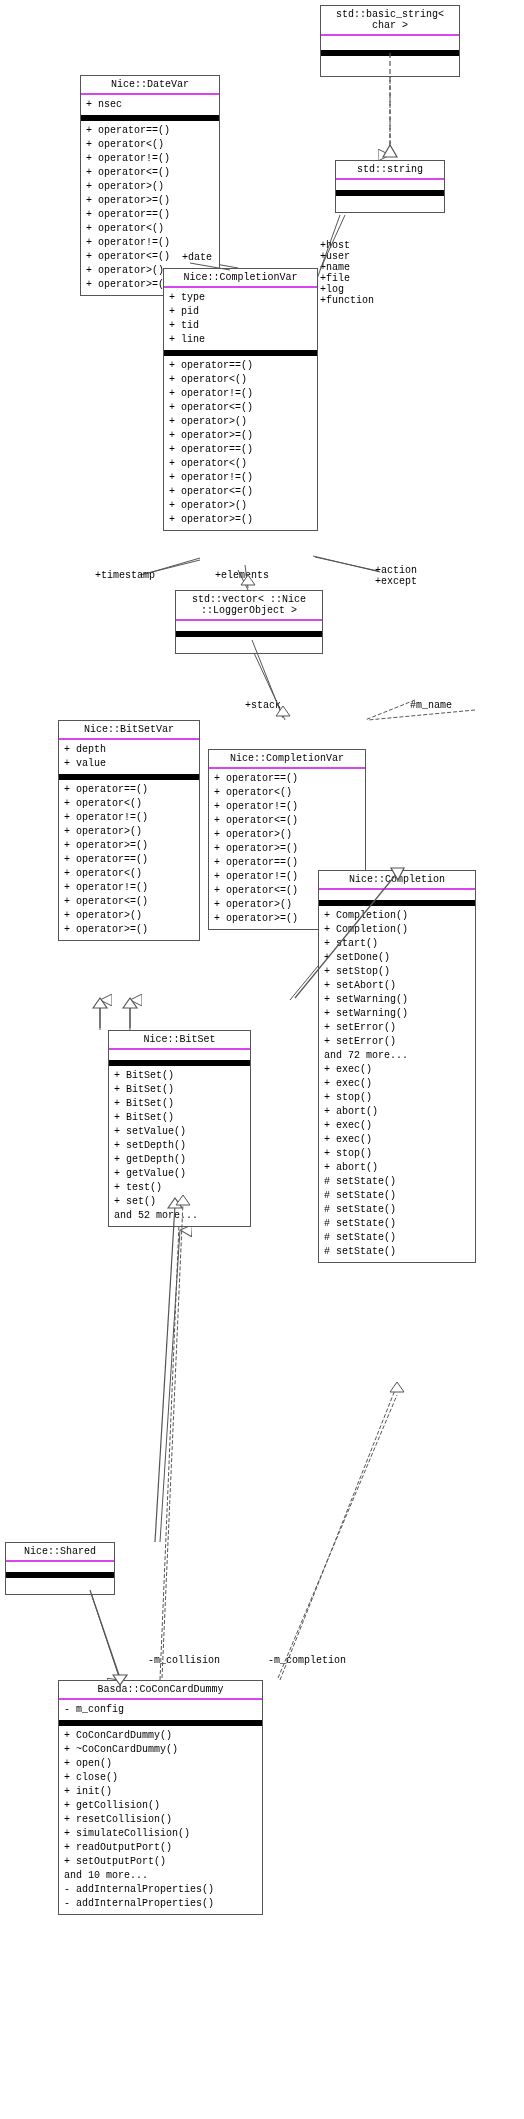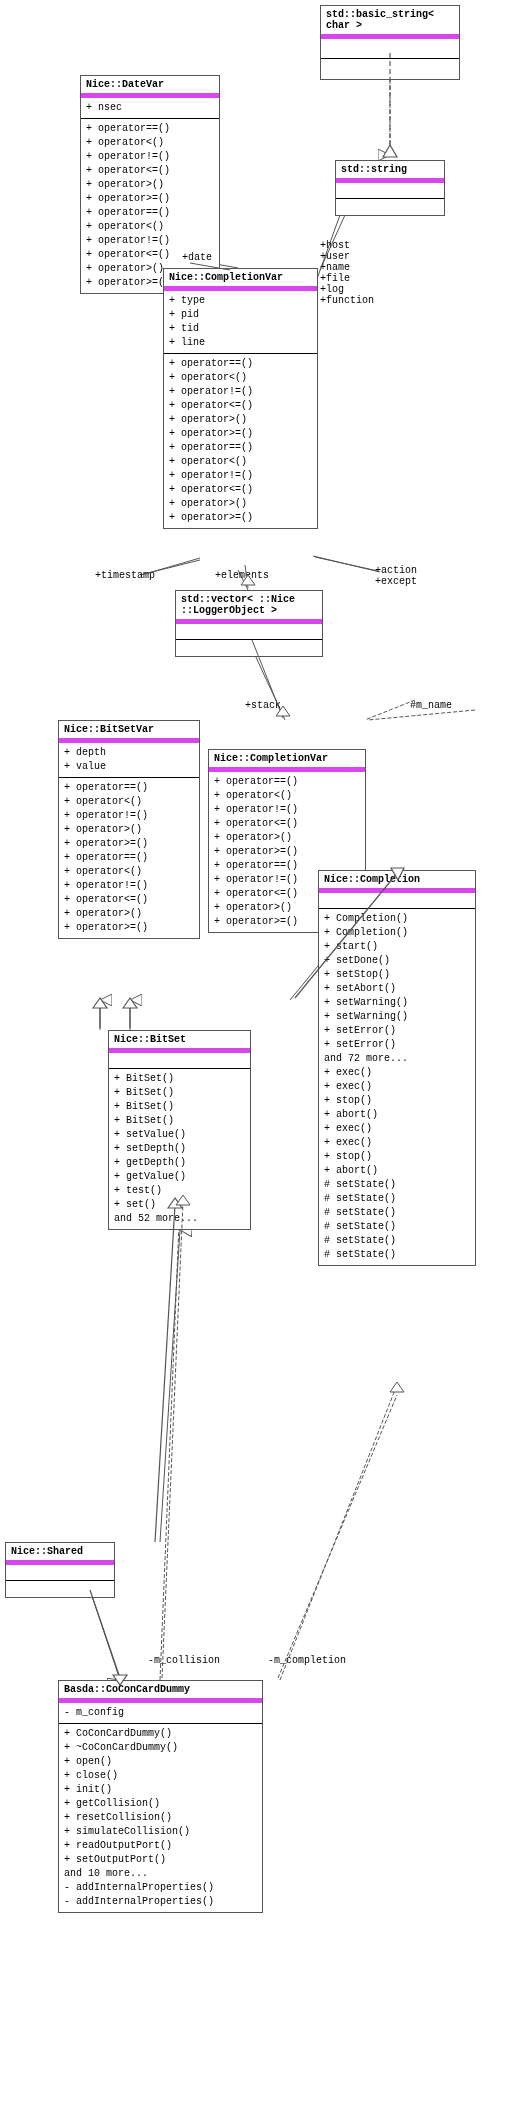--- a/index.html
+++ b/index.html
@@ -18,27 +18,27 @@
       overflow: hidden;
     }
     .uml-box {
       position: absolute;
       border: 1px solid #555;
       background: #fff;
       font-size: 10px;
     }
     .uml-box .box-title {
       background: #fff;
-      border-bottom: 5px solid #d946ef;
+      border-bottom: 2px solid #d946ef;
       padding: 3px 5px;
-      font-weight: bold;
-      text-align: left;
+      font-weight: normal;
+      text-align: center;
     }
     .uml-box .box-section {
-      border-bottom: 1px solid #000000;
+      border-bottom: 6px solid #000000;
       padding: 3px 5px;
       line-height: 1.4;
     }
     .uml-box .box-section:last-child {
       border-bottom: none;
     }
     svg.arrows {
       position: absolute;
       top: 0; left: 0;
       width: 524px;

